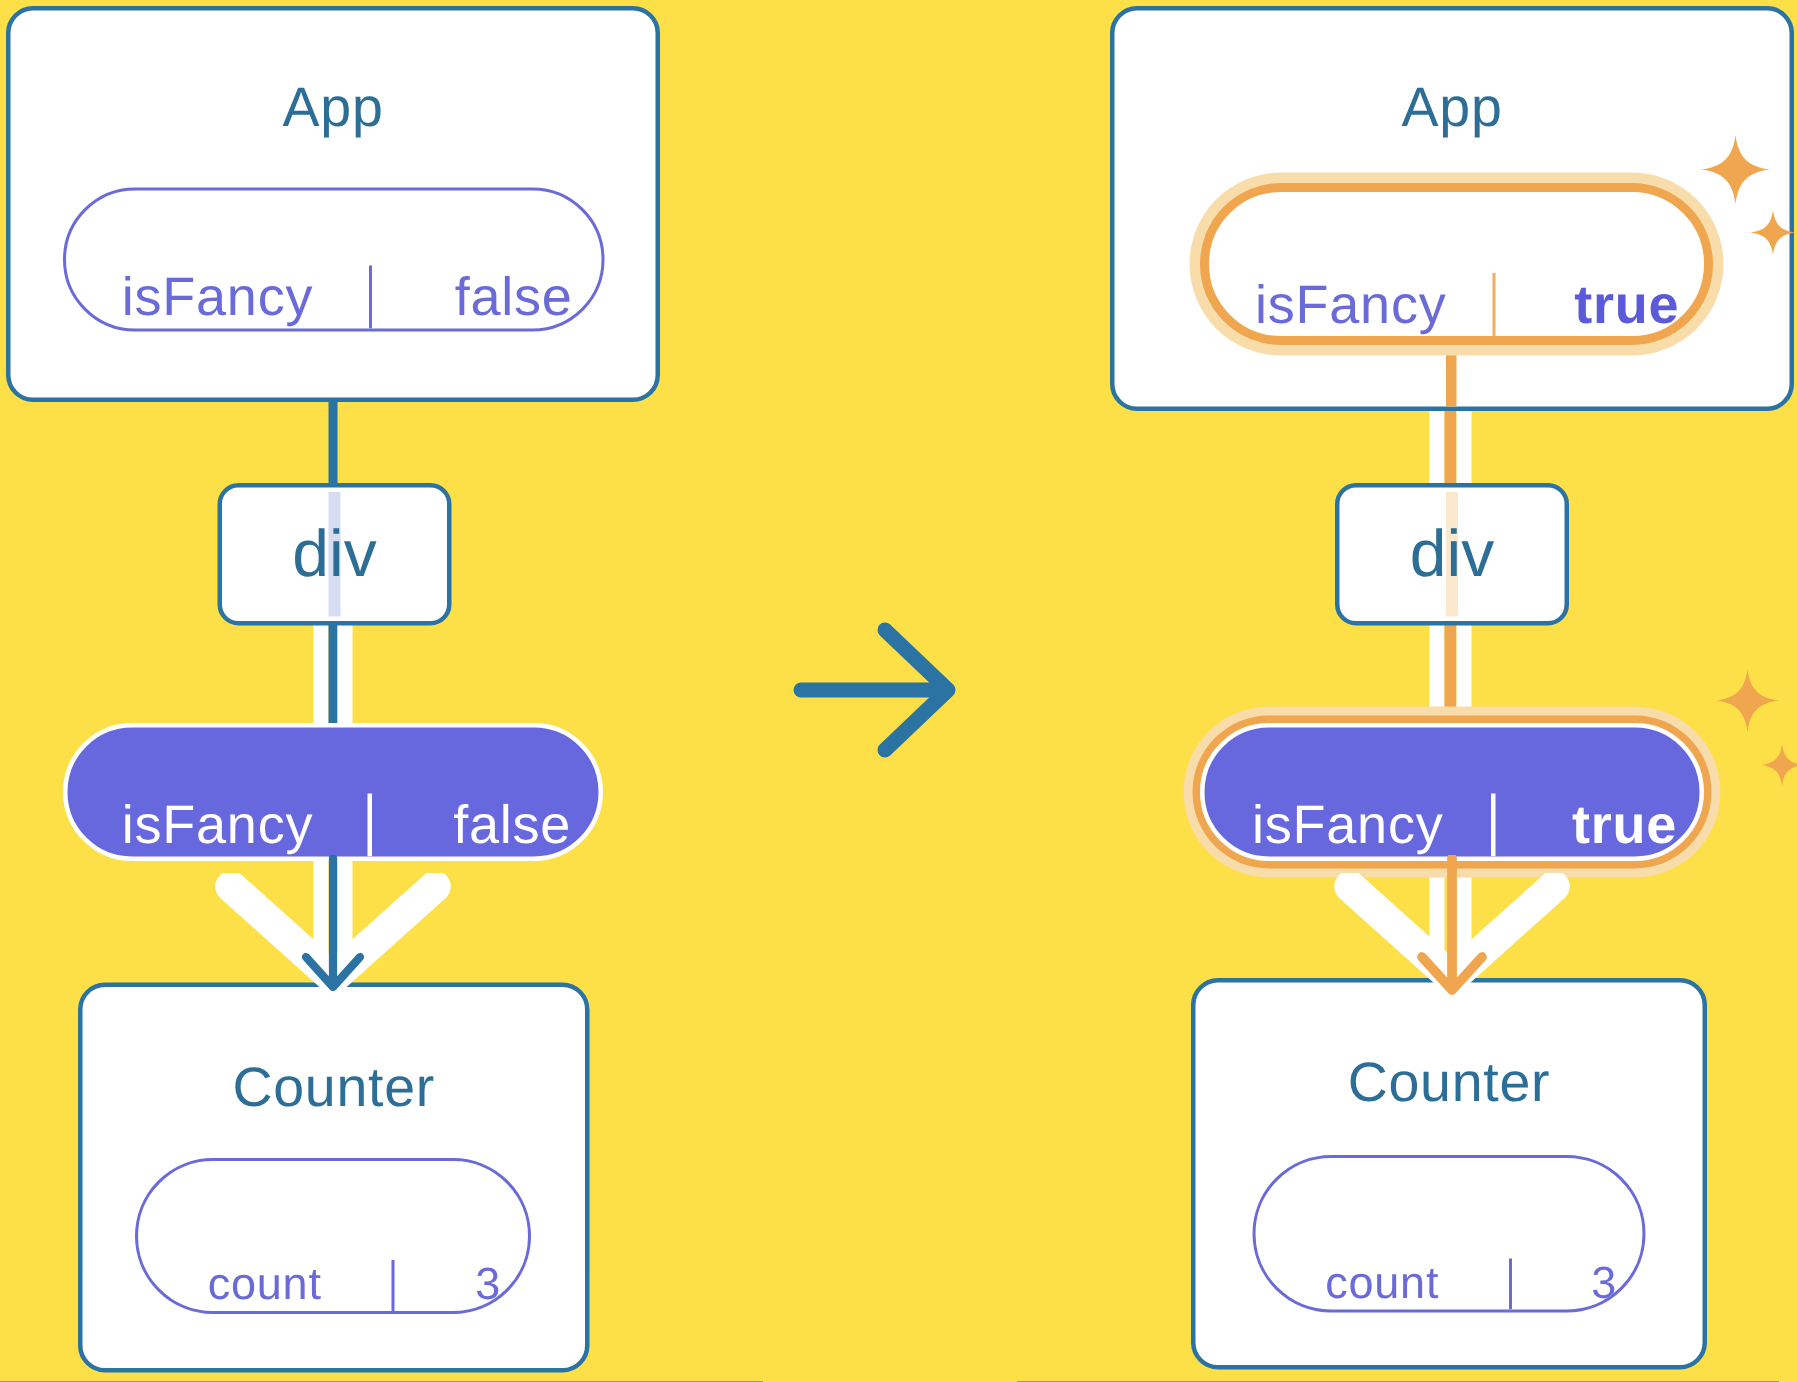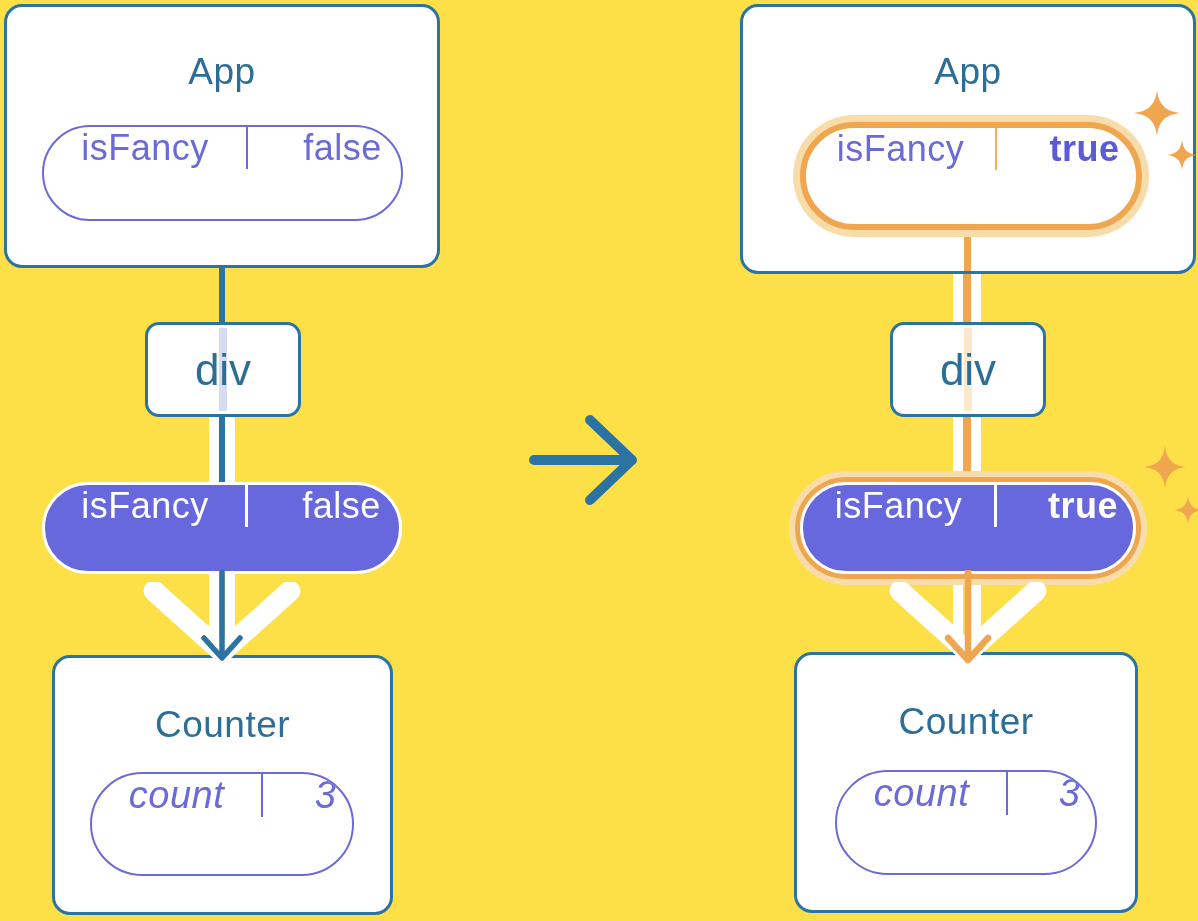--- a/index.html
+++ b/index.html
@@ -19,21 +19,21 @@
   }
   .box{
     position:absolute;background:#FFFFFF;border:3px solid #2B73A2;border-radius:14px;
     display:flex;align-items:center;justify-content:center;
   }
   .box-label{position:relative;z-index:1;font-size:44px;color:#2D6E96;}
   .pass-stripe{position:absolute;left:50%;margin-left:-4px;top:3px;bottom:3px;width:8px;z-index:0;}
   .stripe-lavender{background:#D6DDF2;}
   .stripe-peach{background:#FBE9CE;}
   .pill{
-    position:absolute;display:flex;align-items:flex-start;border-radius:70px;overflow:hidden;
+    position:absolute;display:flex;align-items:flex-end;border-radius:70px;overflow:hidden;
   }
   .pill-outline{background:#FFFFFF;border:2px solid #6A6AD8;color:#6A6AD8;}
   .pill-solid{background:#6767DE;border:3px solid #FFFFFF;color:#FFFFFF;}
   .pill-hot{
     background:#FFFFFF;border:6px solid #F0A64E;color:#6A6AD8;
     box-shadow:0 0 0 7px #F8DCA9;
   }
   .pill-solid-hot{
     background:#6767DE;border:3px solid #FFFFFF;color:#FFFFFF;
     box-shadow:0 0 0 5px #F0A64E, 0 0 0 11px #F8DCA9;
@@ -41,21 +41,21 @@
   .pill-cell{
     display:flex;align-items:center;justify-content:center;
     font-size:36px;letter-spacing:.5px;
   }
   .cell-left{flex:0 0 auto;}
   .cell-right{flex:1 1 auto;margin-left:36px;}
   .div-outline{border-right:2px solid #6A6AD8;}
   .div-white{border-right:3px solid #FFFFFF;}
   .div-orange{border-right:2px solid #F3B05C;}
   .bold-val{font-weight:700;color:#5B5BD9;}
-  .counter-pill .pill-cell{font-size:38px;font-style:italic;}
+  .counter-pill .pill-cell{font-size:30px;}
   svg{position:absolute;display:block;}
 </style>
 </head>
 <body>
 
 <div class="stage">
 
   <div>
 
     <div class="vline" style="left:219px;top:266px;width:6px;height:58px;background:#2B73A2;"></div>

